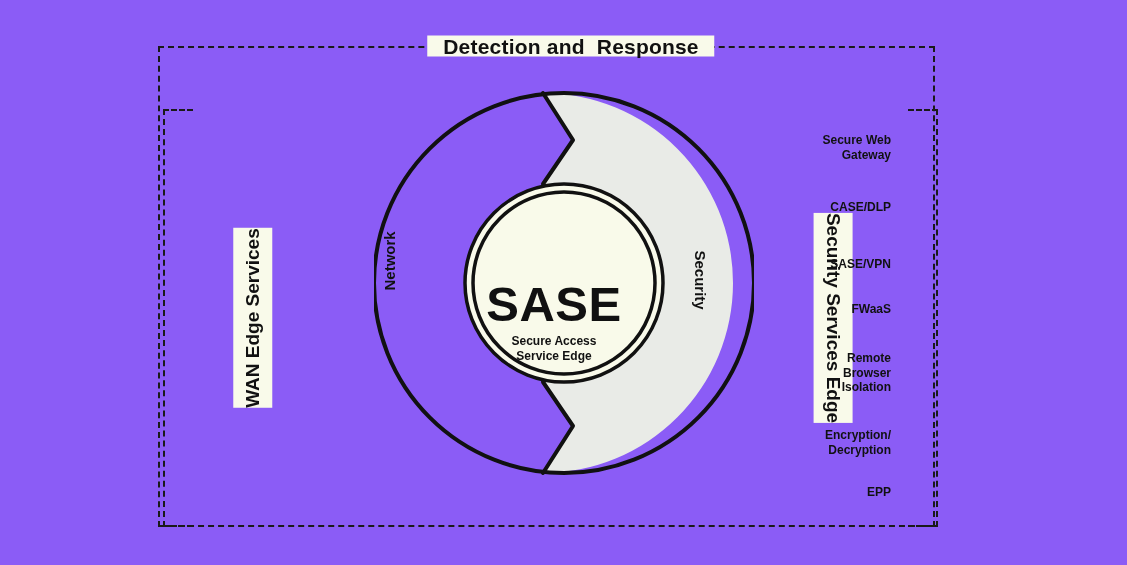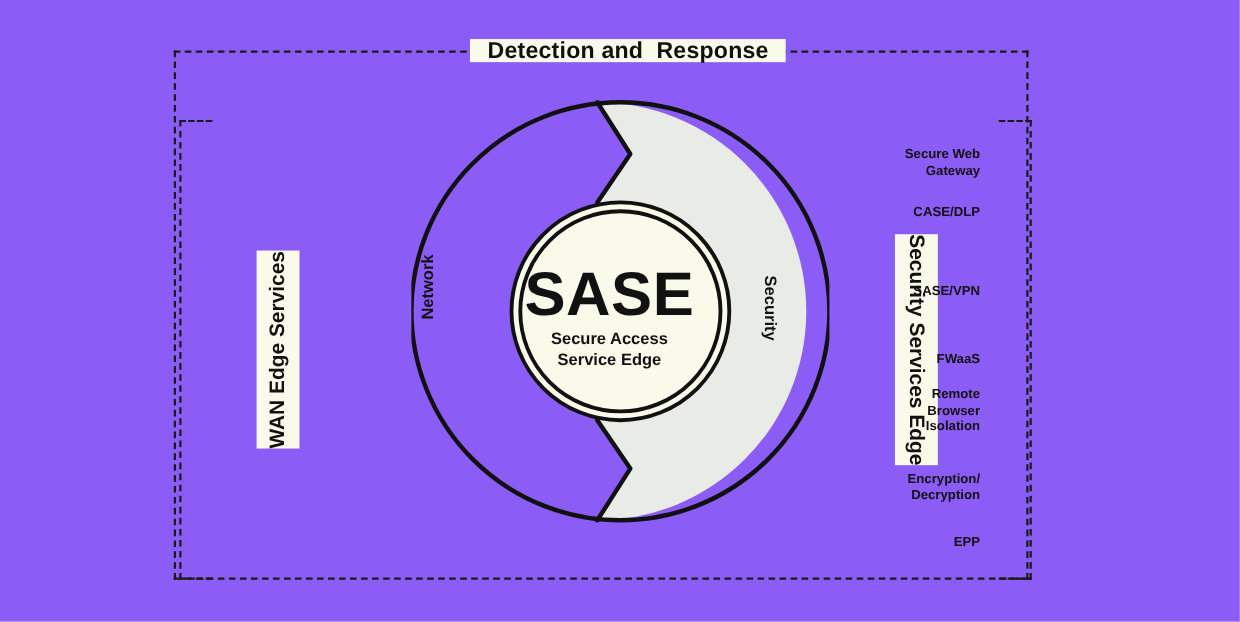--- a/index.html
+++ b/index.html
@@ -142,27 +142,28 @@
 
   .core-text {
     position: absolute;
     left: 464px;
     top: 238px;
     width: 180px;
     text-align: center;
     color: #111111;
   }
   .core-title {
-    font-size: 56px;
+    font-size: 49px;
     font-weight: bold;
     letter-spacing: 0.5px;
     line-height: 1.02;
+    margin-top: 42px;
   }
   .core-sub {
-    font-size: 15px;
+    font-size: 12px;
     font-weight: bold;
     line-height: 1.28;
     margin-top: 4px;
     white-space: pre-line;
   }
 </style>
 </head>
 <body>
 
 <div id="stage">
@@ -175,23 +176,23 @@
   </div>
 
   <div class="bracket bracket-right">
     <div class="bracket-label">Security Services Edge</div>
   </div>
 
 
   <div class="side-list side-right">
     <div class="side-item" style="top:13px">Secure Web
 Gateway</div>
-    <div class="side-item" style="top:65px">CASE/DLP</div>
+    <div class="side-item" style="top:80px">CASE/DLP</div>
     <div class="side-item" style="top:137px">SASE/VPN</div>
-    <div class="side-item" style="top:199px">FWaaS</div>
+    <div class="side-item" style="top:182px">FWaaS</div>
     <div class="side-item" style="top:308px">Encryption/
 Decryption</div>
     <div class="side-item" style="top:231px">Remote
 Browser
 Isolation</div>
     <div class="side-item" style="top:365px">EPP</div>
   </div>
 
   <div class="ring-wrap">
     <svg width="380" height="394" viewBox="0 0 380 394" xmlns="http://www.w3.org/2000/svg">

